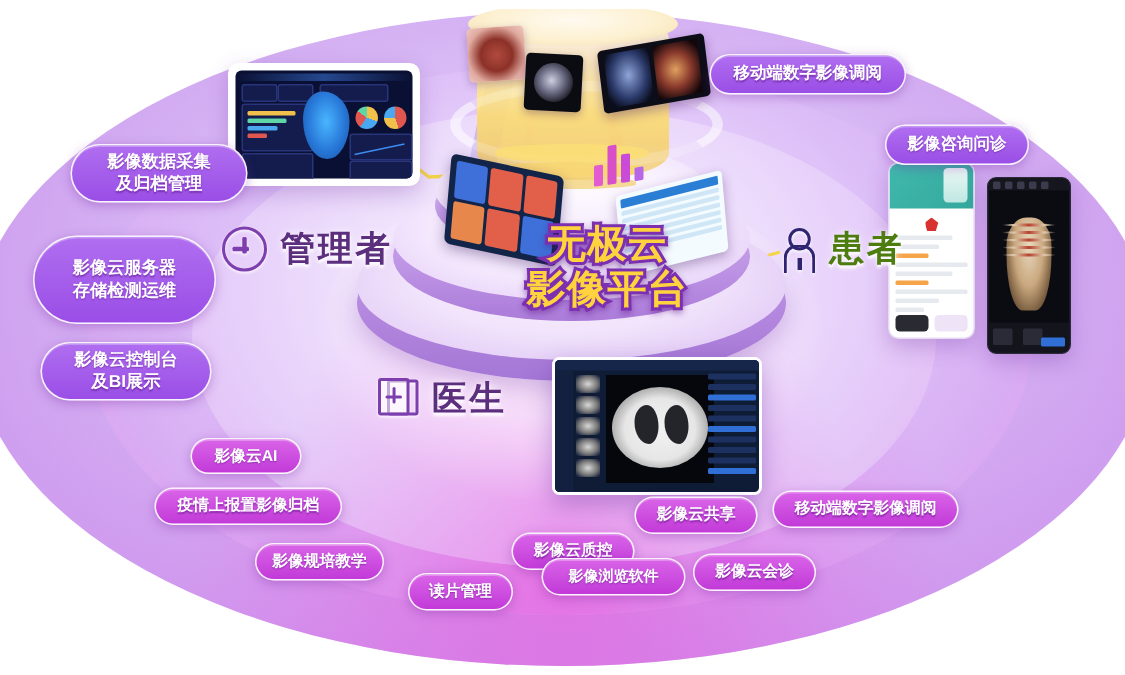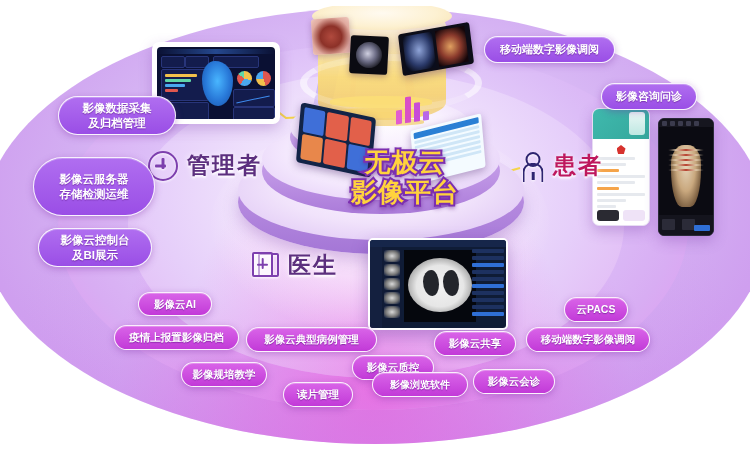--- a/index.html
+++ b/index.html
@@ -213,21 +213,21 @@
 
   
   .role{position:absolute;display:flex;align-items:center;gap:9px;}
   .role .txt{font-size:23px;font-weight:bold;color:#4a2a6d;letter-spacing:2px;
     text-shadow:0 2px 2px rgba(255,255,255,.95),0 0 6px rgba(255,255,255,.8);}
   .role-admin{left:148px;top:150px;}
   .role-admin .txt{color:#5c2f7e;}
   .role-doctor{left:252px;top:250px;}
   .role-doctor .txt{color:#5c2f7e;}
   .role-patient{left:522px;top:150px;}
-  .role-patient .txt{color:#be185d;}
+  .role-patient .txt{color:#4d7c0f;}
 
   .ic-circle-plus{width:26px;height:26px;border-radius:50%;border:2.6px solid #7d3fae;position:relative;
      filter:drop-shadow(0 1px 1px rgba(255,255,255,.9));}
   .ic-circle-plus::before,.ic-circle-plus::after{content:"";position:absolute;background:#7d3fae;border-radius:1px;}
   .ic-circle-plus::before{left:50%;top:5px;width:3px;height:11px;transform:translateX(-50%);}
   .ic-circle-plus::after{top:50%;left:5px;width:11px;height:3px;transform:translateY(-50%);}
 
   .ic-doc-plus{width:27px;height:27px;position:relative;filter:drop-shadow(0 1px 1px rgba(255,255,255,.9));}
   .ic-doc-plus .b{position:absolute;right:0;bottom:2px;width:17px;height:20px;border:2.4px solid #7d3fae;border-radius:2px;}
   .ic-doc-plus .f{position:absolute;left:0;top:0;width:17px;height:21px;border:2.4px solid #7d3fae;
@@ -241,21 +241,21 @@
      border-radius:50%;border:2.6px solid #2e2470;}
   .ic-person .bd{position:absolute;left:50%;top:11px;transform:translateX(-50%);width:17px;height:17px;
      border:2.6px solid #2e2470;border-bottom:none;border-radius:9px 9px 0 0;}
   .ic-person .lg{position:absolute;left:50%;top:20px;width:2.6px;height:8px;background:#2e2470;transform:translateX(-50%);}
 
   
   .pill{position:absolute;display:flex;align-items:center;justify-content:center;text-align:center;
     color:#fff;font-weight:bold;line-height:1.15;white-space:nowrap;
     border-radius:999px;border:1.6px solid rgba(255,255,255,.92);
     box-shadow:0 2px 7px rgba(120,40,160,.35), inset 0 1px 0 rgba(255,255,255,.28);
-    text-shadow:0 1px 1px rgba(90,20,130,.55);margin-left:11px;}
+    text-shadow:0 1px 1px rgba(90,20,130,.55);}
   .pill.two{line-height:1.25;white-space:normal;}
   .pill.violet{background:linear-gradient(180deg,#b06ef0 0%,#9a4ee6 100%);}
   .pill.magenta{background:linear-gradient(180deg,#d964e8 0%,#c23ad8 100%);}
 
   
   .p-l1{left:47px;top:96px;width:104px;height:37px;font-size:11.5px;padding:0 6px;}
   .p-l2{left:22px;top:157px;width:108px;height:37px;font-size:11.5px;padding:10px 6px;}
   .p-l3{left:27px;top:228px;width:100px;height:37px;font-size:11.5px;padding:0 6px;}
   
   .p-r1{left:473px;top:36px;width:129px;height:25px;font-size:11px;}
@@ -489,24 +489,22 @@
       <span>及BI展示</span>
     </span>
   </div>
 
   <div class="pill violet p-r1">移动端数字影像调阅</div>
   <div class="pill violet p-r2">影像咨询问诊</div>
 
   <div class="pill magenta p-b1">影像云AI</div>
   <div class="pill magenta p-b2">疫情上报置影像归档</div>
   <div class="pill magenta p-b3">影像规培教学</div>
-  <div class="pill magenta p-b4">影像云典型病例管理</div>
   <div class="pill magenta p-b5">读片管理</div>
   <div class="pill magenta p-b6">影像云质控</div>
   <div class="pill magenta p-b7">影像浏览软件</div>
   <div class="pill magenta p-b8">影像云共享</div>
   <div class="pill magenta p-b9">影像云会诊</div>
-  <div class="pill magenta p-b10">云PACS</div>
   <div class="pill magenta p-b11">移动端数字影像调阅</div>
 
   <div class="corner-wedge" style="left:0;top:0;width:750px;height:6px"></div>
   <div class="corner-wedge" style="left:0;top:444px;width:750px;height:6px"></div>
 </div>
 
 </body></html>

